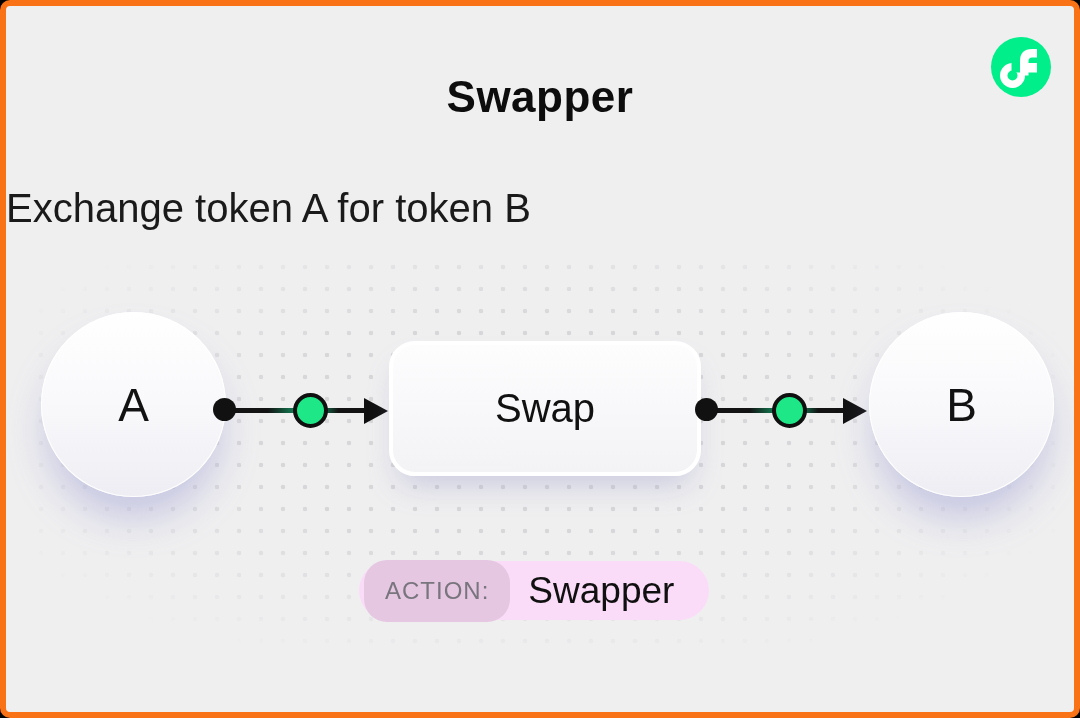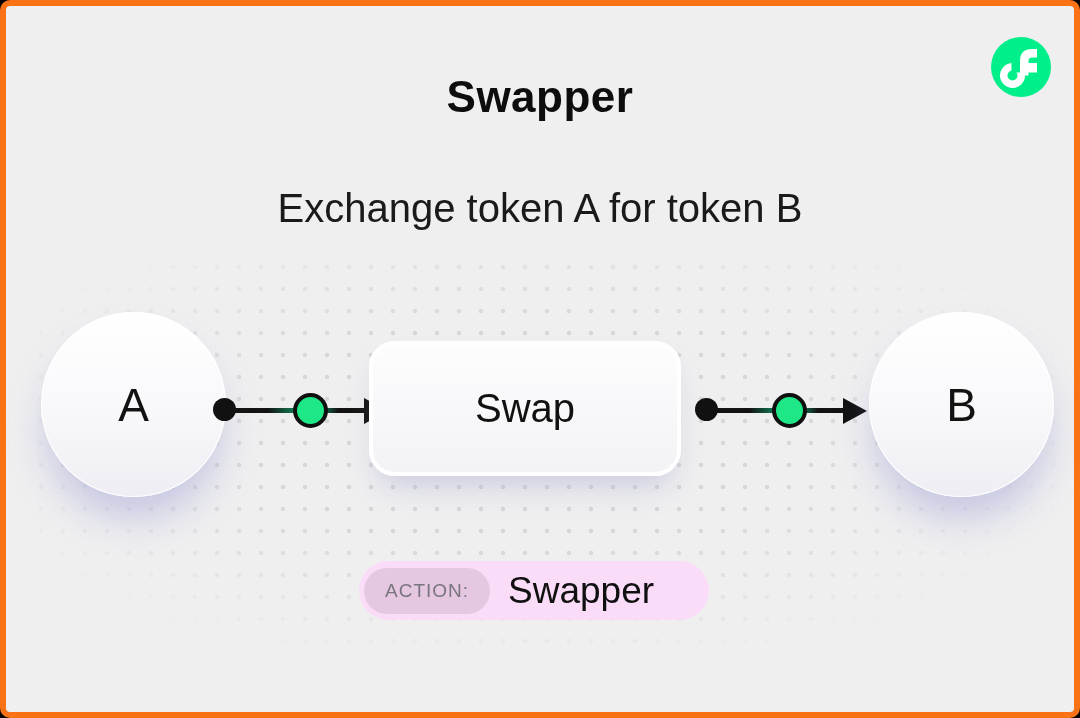--- a/index.html
+++ b/index.html
@@ -18,34 +18,34 @@
     background-size:22px 22px;background-position:6px 8px;
     -webkit-mask-image:radial-gradient(ellipse 58% 60% at 48% 45%,rgba(0,0,0,1) 45%,rgba(0,0,0,0) 98%);
     mask-image:radial-gradient(ellipse 58% 60% at 48% 45%,rgba(0,0,0,1) 45%,rgba(0,0,0,0) 98%);
   }
   .logo{position:absolute;left:985px;top:31px;width:60px;height:60px;}
   .title{
     position:absolute;left:0;top:66px;width:100%;text-align:center;
     font-size:44px;font-weight:700;color:#0d0d0d;letter-spacing:0.5px;
   }
   .subtitle{
-    position:absolute;left:0;top:180px;width:100%;text-align:center;
+    position:absolute;left:0;top:180px;width:100%;text-align:left;
     font-size:40px;font-weight:400;color:#1a1a1a;
   }
   .node{
     position:absolute;width:185px;height:185px;border-radius:50%;
     background:linear-gradient(180deg,#ffffff 0%,#f8f8fb 55%,#ededf3 100%);
     box-shadow:0 26px 38px -6px rgba(135,135,205,0.40), inset 0 0 0 1px rgba(255,255,255,0.9);
     display:flex;align-items:center;justify-content:center;
     font-size:46px;color:#121212;font-weight:400;
   }
   .node-a{left:35px;top:306px;}
   .node-b{left:863px;top:306px;}
   .swap-box{
-    position:absolute;left:363px;top:335px;width:312px;height:135px;
+    position:absolute;left:383px;top:335px;width:312px;height:135px;
     box-sizing:border-box;border:4px solid #ffffff;border-radius:26px;
     background:linear-gradient(180deg,#fdfdfe 0%,#f3f3f6 100%);
     box-shadow:0 18px 30px -10px rgba(140,140,195,0.38);
     display:flex;align-items:center;justify-content:center;
     font-size:40px;color:#111;font-weight:400;
   }
   .conn-line{
     position:absolute;top:402px;height:5px;border-radius:3px;
   }
   .line-left{left:219px;width:153px;
@@ -69,22 +69,22 @@
     border-left:24px solid #111;
   }
   .ah-left{left:358px;}
   .ah-right{left:837px;}
   .action-badge{
     position:absolute;left:353px;top:555px;width:350px;height:59px;
     box-sizing:border-box;border-radius:30px;background:#fbdcf8;
     display:flex;align-items:center;padding-left:5px;gap:18px;
   }
   .action-label{
-    height:46px;padding:0 21px;border-radius:23px;background:#e5c7e1;
-    display:flex;align-items:center;font-size:19px;font-weight:500;
+    height:62px;padding:0 21px;border-radius:23px;background:#e5c7e1;
+    display:flex;align-items:center;font-size:24px;font-weight:500;
     color:#79757e;letter-spacing:1px;
   }
   .action-value{font-size:37px;color:#101010;font-weight:400;}
 </style>
 </head>
 <body>
 
 <div class="stage">
   <div class="card">
 

